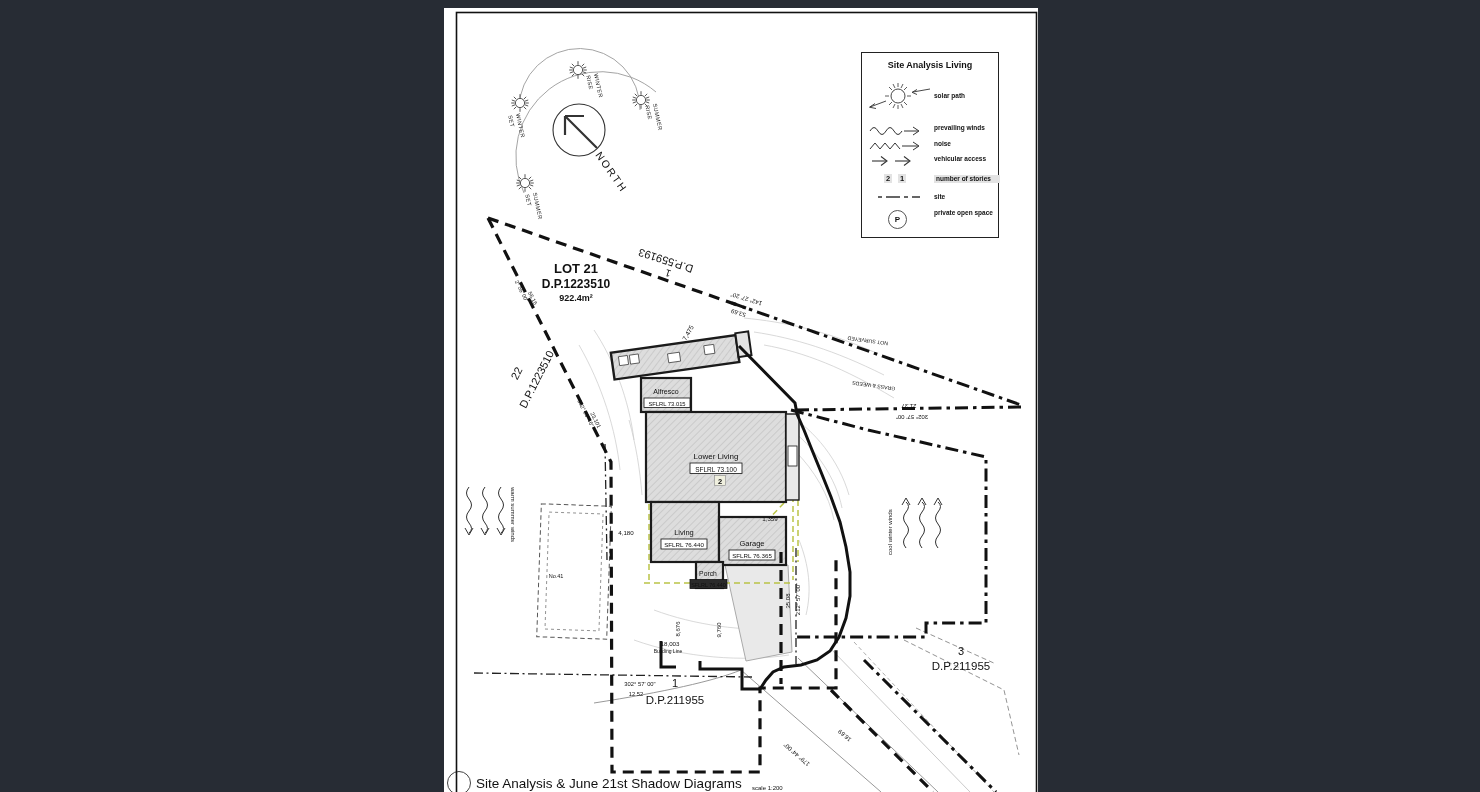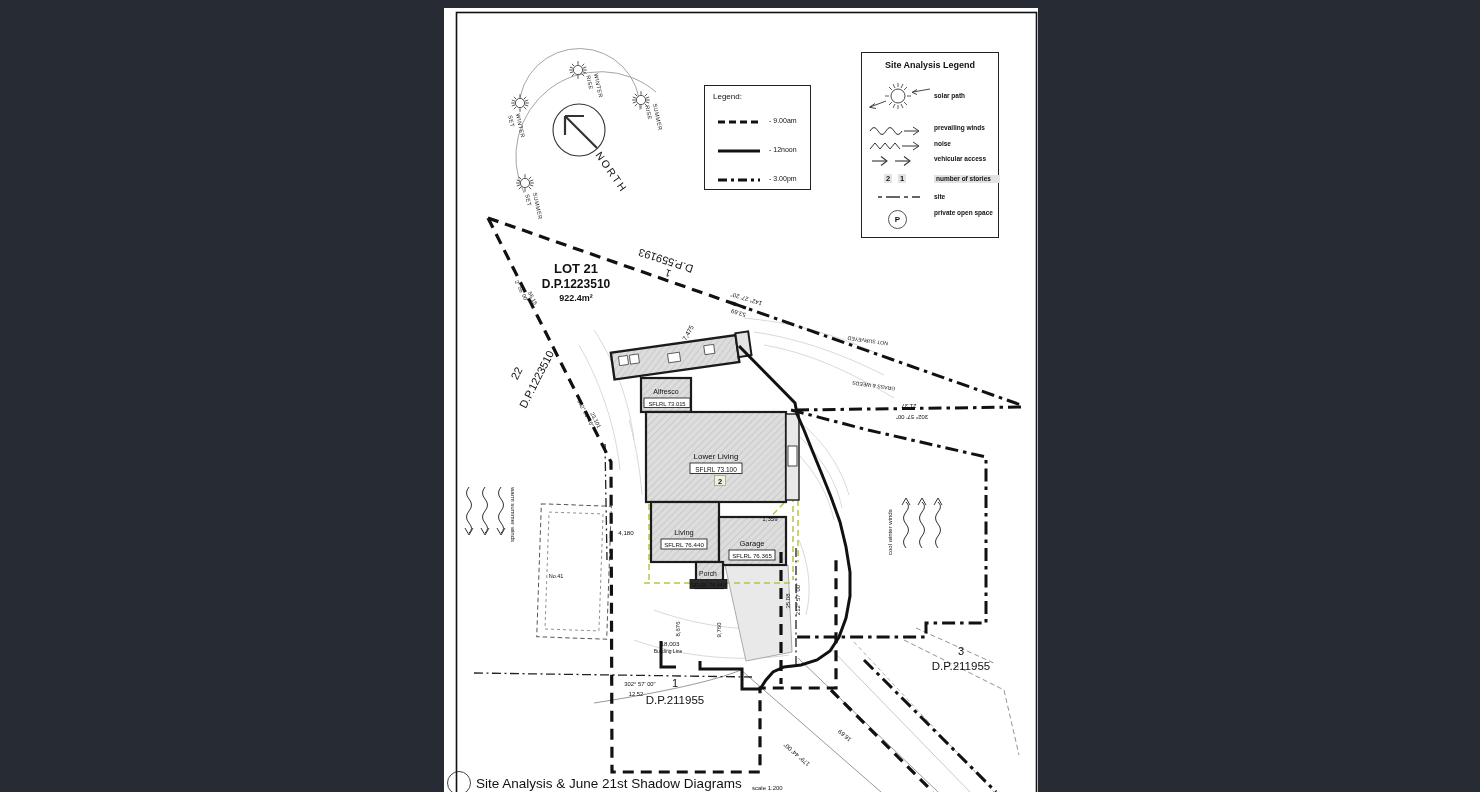--- a/index.html
+++ b/index.html
@@ -254,44 +254,23 @@
     <text transform="rotate(188 424 339)" x="424" y="339" font-size="5.2" fill="#909090" text-anchor="middle">NOT SURVEYED</text>
     <text transform="rotate(188 430 384)" x="430" y="384" font-size="5.2" fill="#909090" text-anchor="middle">GRASS &amp; WEEDS</text>
 
     <circle cx="15" cy="783" r="11.5" fill="none" stroke="#444" stroke-width="1"></circle>
     <text x="32" y="787.5" font-size="13.5">Site Analysis &amp; June 21st Shadow Diagrams</text>
     <text x="308" y="790" font-size="6">scale 1:200</text>
 
     <rect x="12.5" y="12.5" width="580" height="800" fill="none" stroke="#111" stroke-width="1.6"></rect>
   </svg>
 
-  <div class="box tl">
-    <div class="tl-title">Legend:</div>
-    <div class="tl-row" style="top:28px;">
-      <svg width="46" height="8">
-            <line x1="2" y1="4" x2="44" y2="4" stroke="#111" stroke-width="3.2" stroke-dasharray="7 4"></line>
-          </svg>
-      <span class="lbl">- 9.00am</span>
-    </div>
-    <div class="tl-row" style="top:57px;">
-      <svg width="46" height="8">
-            <line x1="2" y1="4" x2="44" y2="4" stroke="#111" stroke-width="3.2"></line>
-          </svg>
-      <span class="lbl">- 12noon</span>
-    </div>
-    <div class="tl-row" style="top:86px;">
-      <svg width="46" height="8">
-            <line x1="2" y1="4" x2="44" y2="4" stroke="#111" stroke-width="3.2" stroke-dasharray="9 4 3 4"></line>
-          </svg>
-      <span class="lbl">- 3.00pm</span>
-    </div>
-  </div>
 
   <div class="box sl">
-    <div class="sl-title">Site Analysis Legend</div>
+    <div class="sl-title">Site Analysis Living</div>
     <div class="sl-row" style="top:26px;height:34px;">
       <svg class="ic" width="64" height="34">
         <circle cx="30" cy="17" r="7" fill="none" stroke="#333" stroke-width="0.9"></circle>
         <g stroke="#333" stroke-width="0.8">
           <line x1="30" y1="8" x2="30" y2="4"></line>
               <line x1="30" y1="26" x2="30" y2="30"></line>
           <line x1="21" y1="17" x2="17" y2="17"></line>
               <line x1="39" y1="17" x2="43" y2="17"></line>
           <line x1="24" y1="11" x2="21" y2="8"></line>
               <line x1="36" y1="11" x2="39" y2="8"></line>

